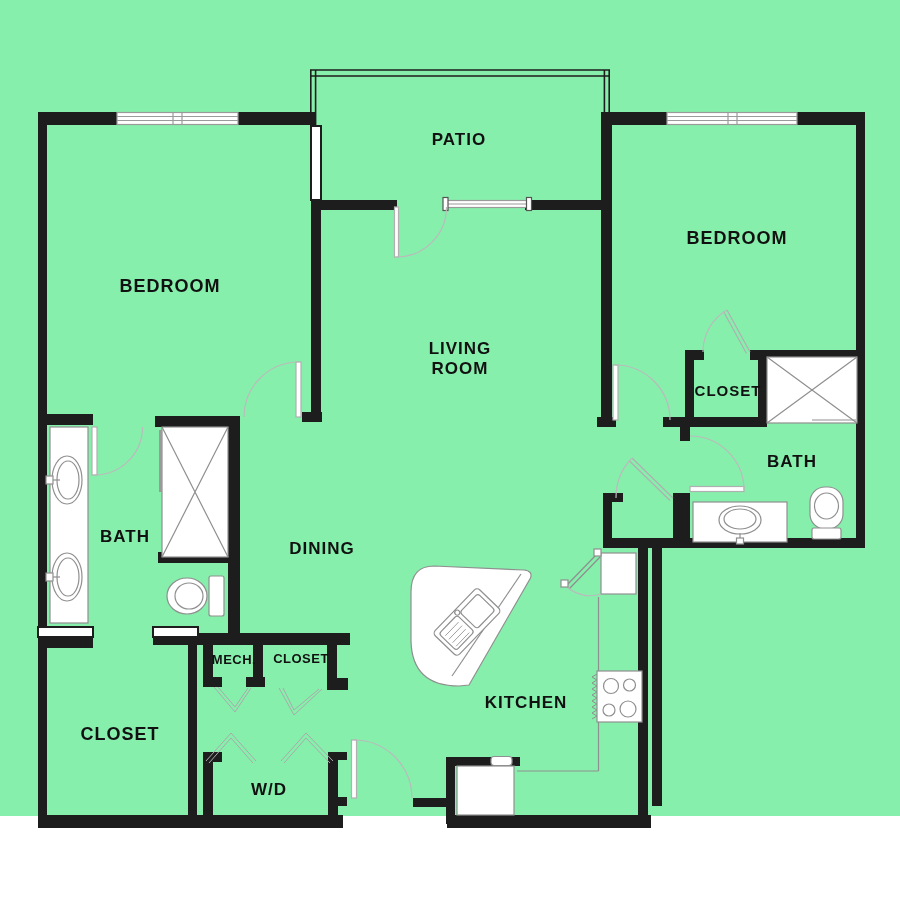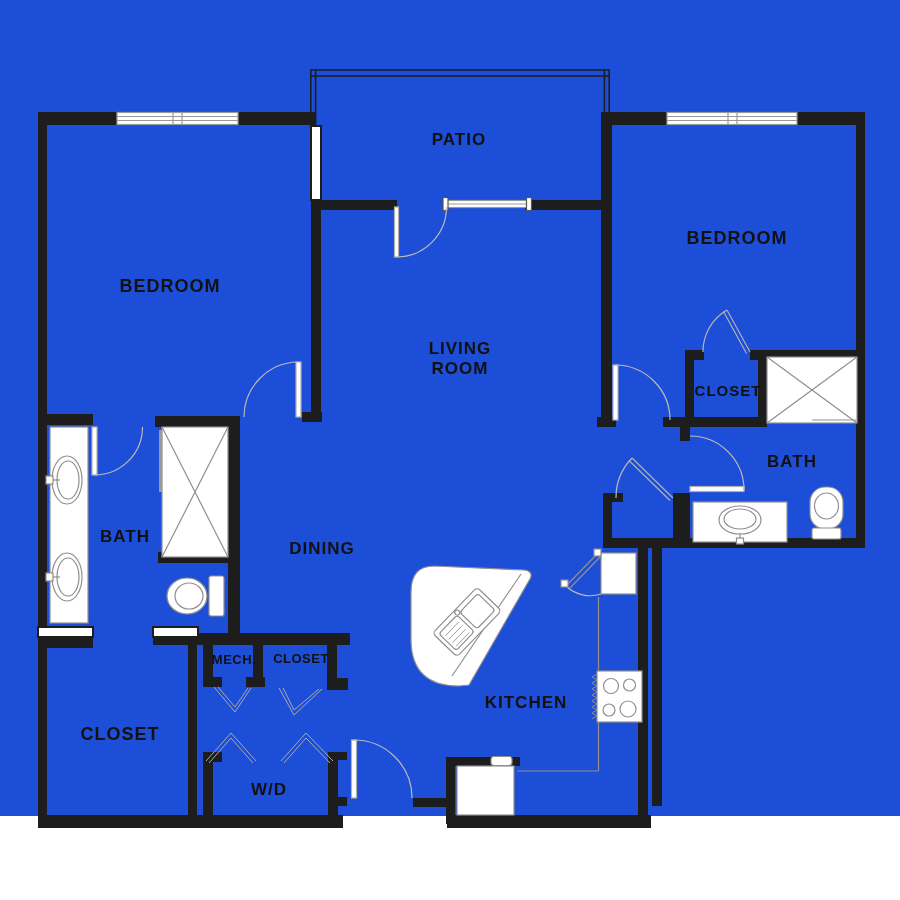--- a/index.html
+++ b/index.html
@@ -1,16 +1,16 @@
 <!DOCTYPE html>
 <html><head>
 <meta charset="utf-8">
 <style>
   html,body{margin:0;padding:0;background:#ffffff;width:900px;height:900px;overflow:hidden;}
-  #plan-wrap{position:relative;width:900px;height:816px;background:#1d4ed8;}
+  #plan-wrap{position:relative;width:900px;height:816px;background:#86efac;}
   svg{display:block;}
   text{font-family:"Liberation Sans", sans-serif;font-weight:700;fill:#111111;letter-spacing:1px;}
   .lbl-lg{font-size:18px;}
   .lbl-md{font-size:17px;}
   .lbl-sm{font-size:15px;}
   .lbl-xs{font-size:13px;letter-spacing:0.5px;}
 </style>
 </head>
 <body>
 

